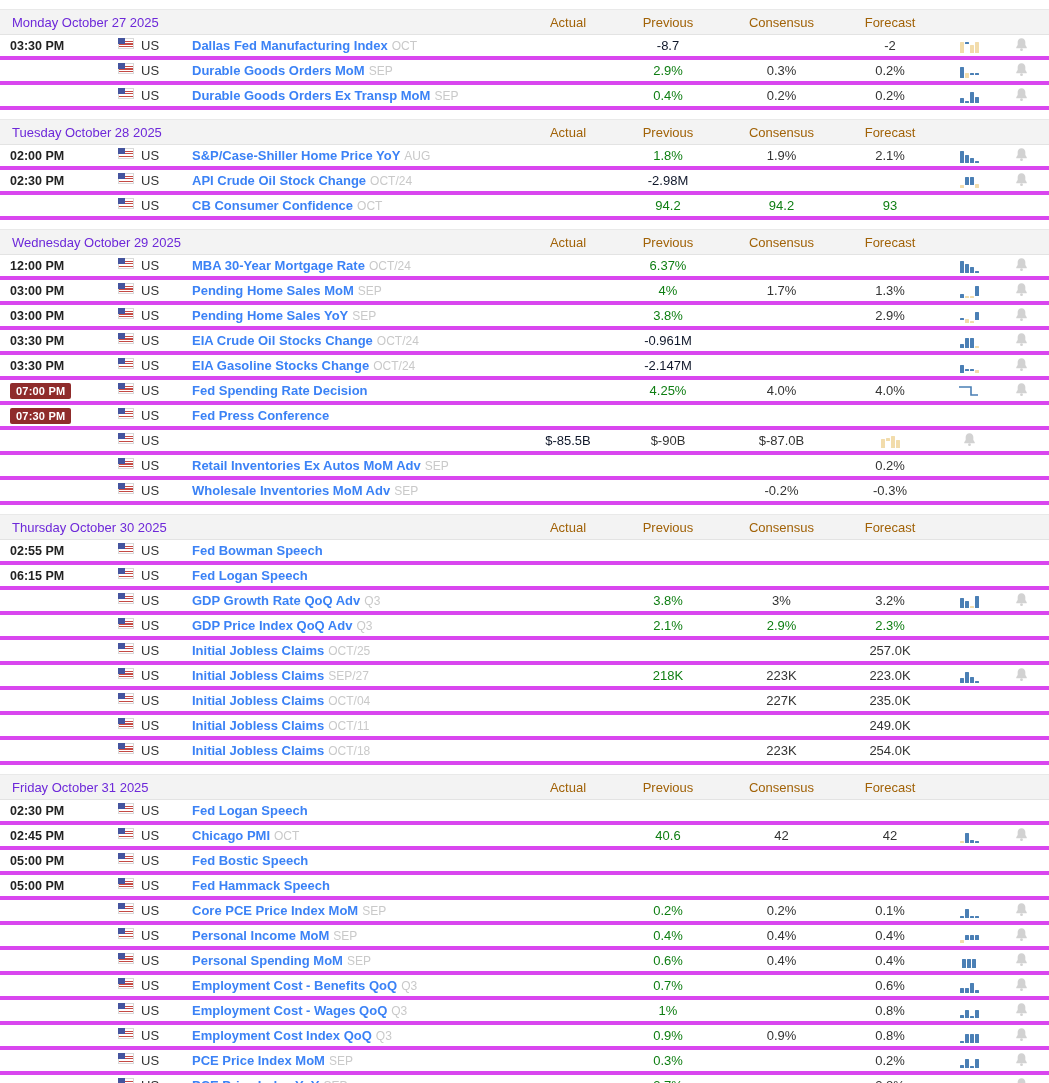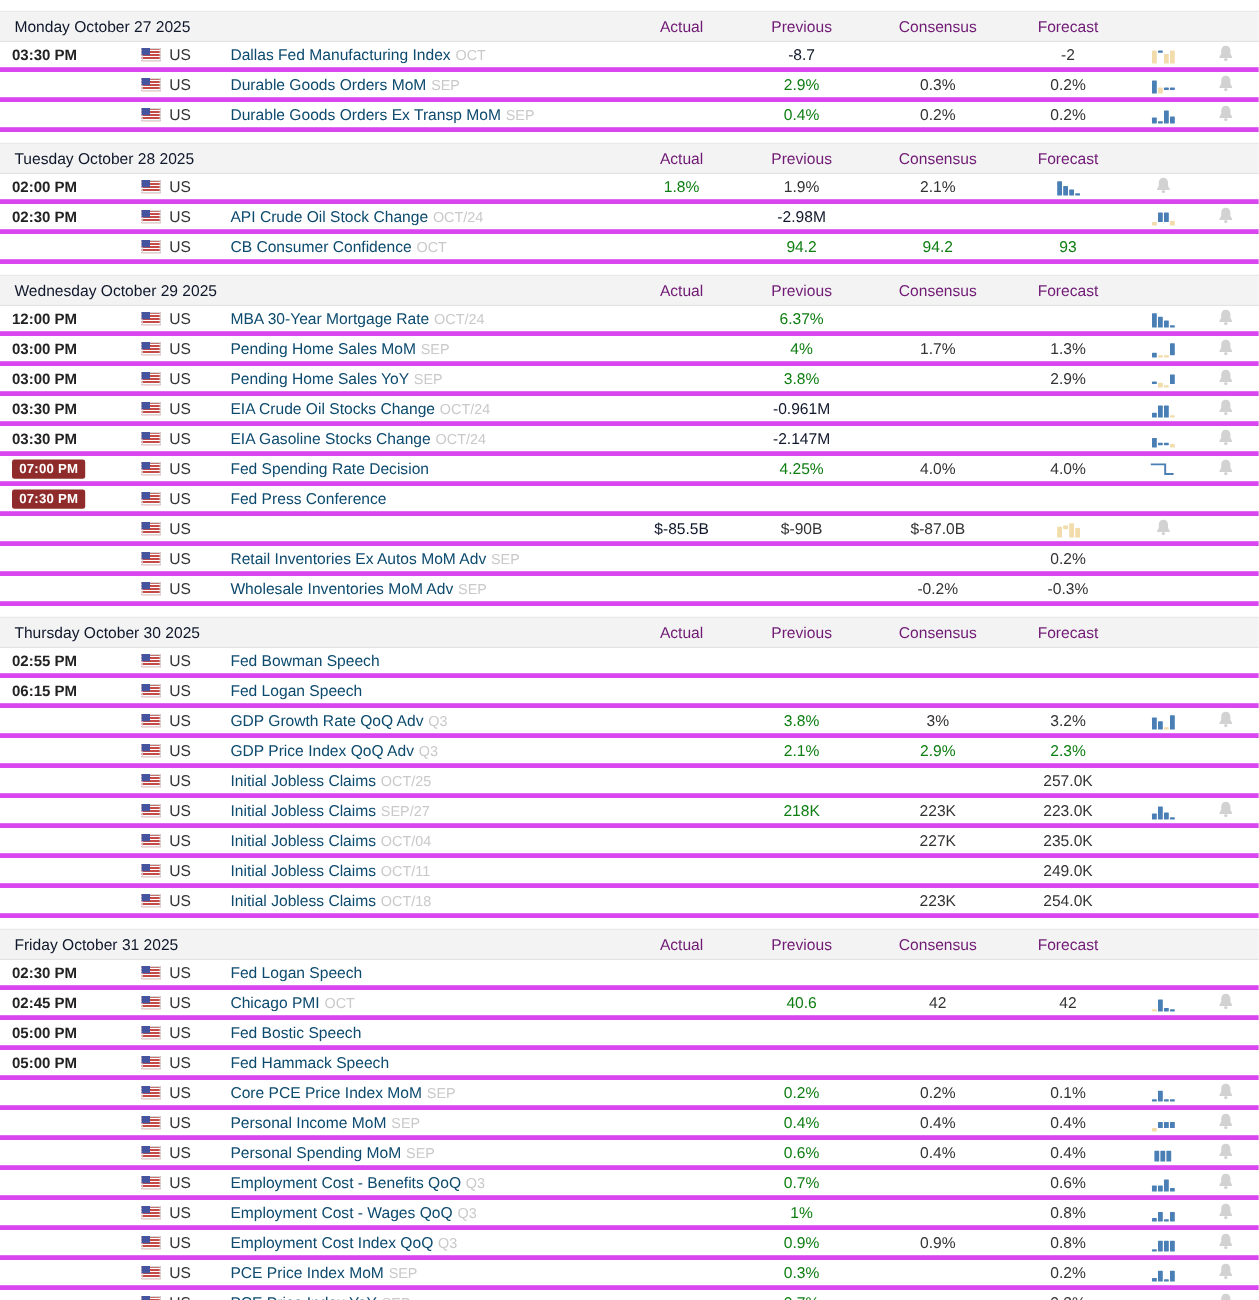--- a/index.html
+++ b/index.html
@@ -13,44 +13,44 @@
     grid-template-columns: 110px 80px 1fr 80px 120px 107px 110px 48px 56px;
     align-items: center;
     min-height: 25px;
   }
   .day-header {
     background: #f3f3f3;
     border-top: 1px solid #e9e9e9;
     border-bottom: 1px solid #e3e3e3;
     min-height: 26px;
   }
-  .day-label { grid-column: 1 / 4; padding-left: 12px; color: #0f172a; }
-  .col-head { text-align: center; color: #701a75; }
+  .day-label { grid-column: 1 / 4; padding-left: 12px; color: #6d28d9; }
+  .col-head { text-align: center; color: #a16207; }
 
   .event-row { border-bottom: 4px solid #d946ef; }
   .cell-time { padding-left: 10px; font-weight: bold; color: #222; font-size: 12.5px; }
   .time-badge {
     display: inline-block; background: #8f2c2b; color: #fff;
     font-weight: bold; font-size: 11px; padding: 2px 6px; border-radius: 2px;
     letter-spacing: .2px;
   }
-  .cell-country { display: flex; align-items: center; gap: 7px; padding-left: 8px; }
+  .cell-country { display: flex; gap: 7px; padding-left: 8px; }
   .flag {
     width: 16px; height: 11px; position: relative; flex: 0 0 auto;
     background: repeating-linear-gradient(180deg, #c54a45 0 1.3px, #fff 1.3px 2.6px);
     box-shadow: 0 0 0 1px #d9d9d9 inset;
   }
   .flag::after {
     content: ""; position: absolute; top: 0; left: 0;
     width: 7px; height: 6px; background: #44549e;
   }
   .country-label { color: #333; }
 
   .cell-event { padding-left: 2px; white-space: nowrap; overflow: hidden; }
-  .event-name { color: #0c4a6e; }
+  .event-name { color: #3b82f6; font-weight: bold; }
   .event-ref { color: #c9c9c9; font-size: 12px; margin-left: 4px; }
 
   .cell-val { text-align: center; }
   .v-green { color: #0e7e12; }
   .v-red   { color: #0f172a; }
   .v-dark  { color: #333; }
 
   .cell-spark { display: flex; justify-content: center; }
   .spark { display: flex; align-items: flex-end; gap: 1px; height: 15px; }
   .spark .bar { width: 4px; border-radius: 0.5px; }
@@ -163,20 +163,21 @@
         <div class="col-head">Forecast</div>
         <div></div>
         <div></div>
       </div>
       <div class="grid-row event-row">
         <div class="cell-time"><span>02:00 PM</span></div>
         <div class="cell-country">
           <span class="flag"></span>
           <span class="country-label">US</span>
         </div>
+        <div class="cell-event"><span class="event-name">S&amp;P/Case-Shiller Home Price YoY</span><span class="event-ref">AUG</span></div>
         <div class="cell-val"></div>
         <div class="cell-val v-green">1.8%</div>
         <div class="cell-val v-dark">1.9%</div>
         <div class="cell-val v-dark">2.1%</div>
         <div class="cell-spark">
           <span class="spark">
             <span class="bar bar-b" style="height: 12px;"></span>
             <span class="bar bar-b" style="height: 8px;"></span>
             <span class="bar bar-b" style="height: 5px;"></span>
             <span class="bar bar-b" style="height: 2px;"></span>

